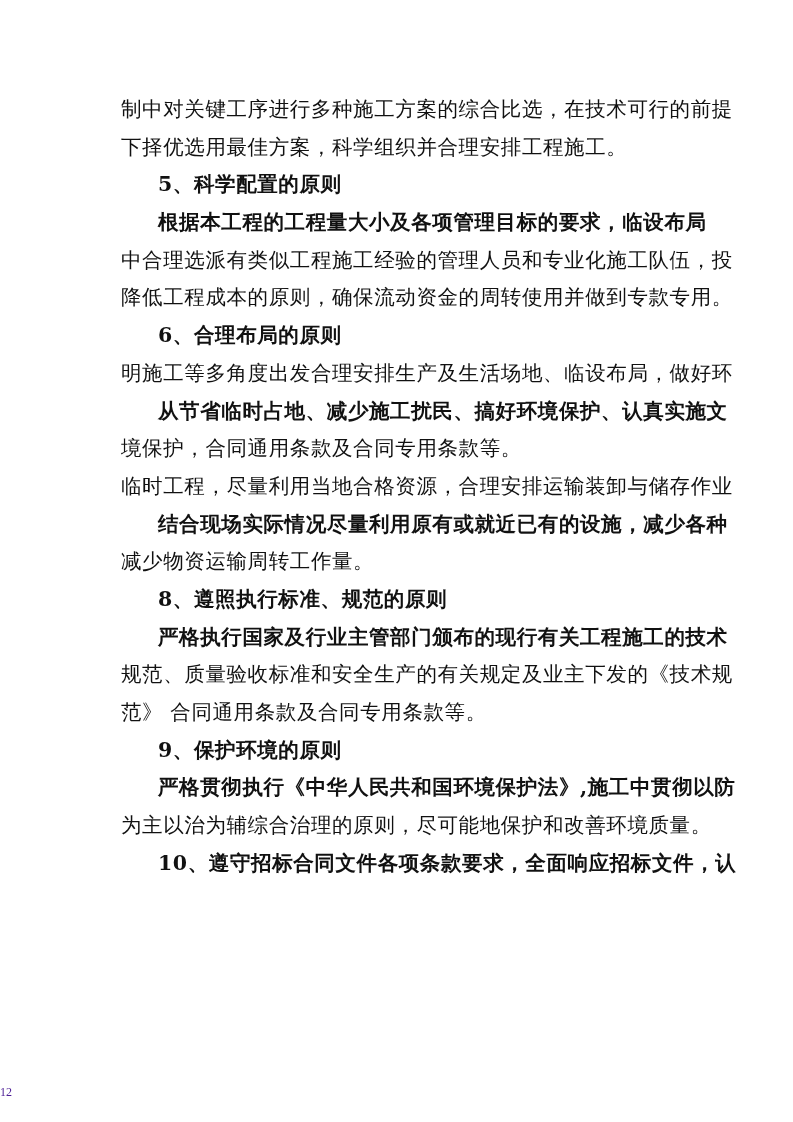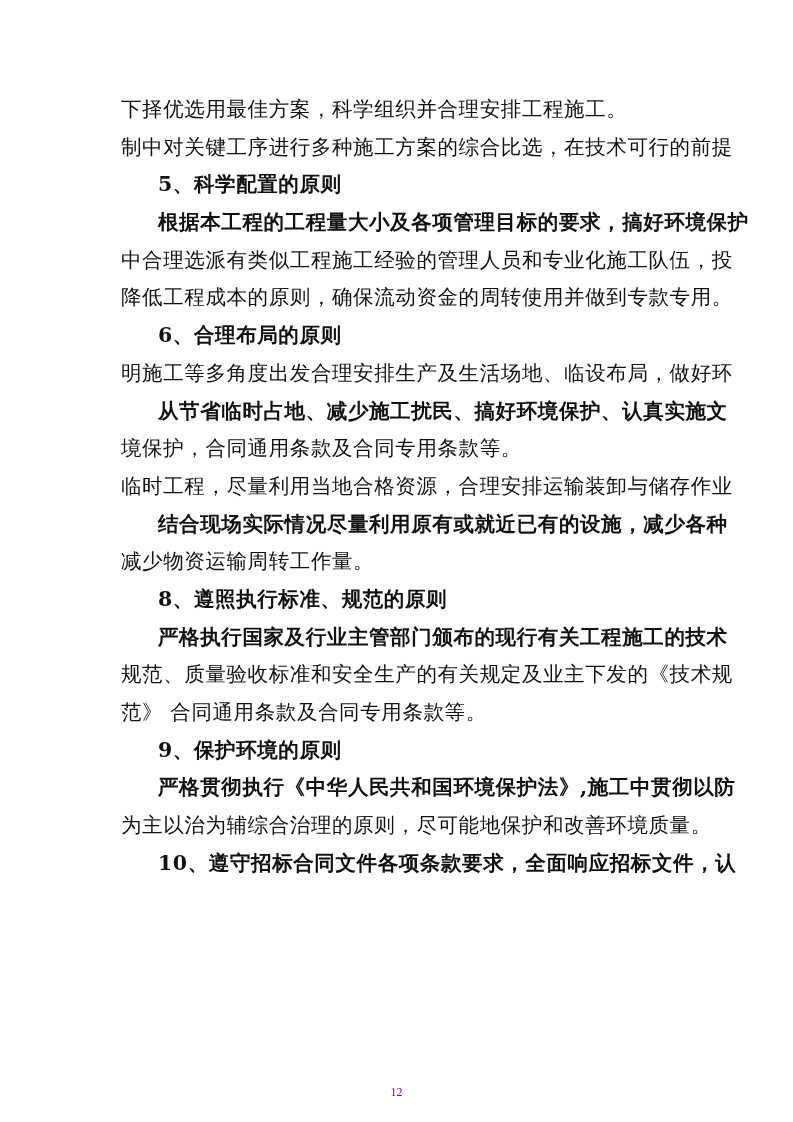--- a/index.html
+++ b/index.html
@@ -38,35 +38,34 @@
     }
     .indent {
       padding-left: 37px;
       font-weight: bold;
     }
     .page-number {
       position: absolute;
       left: 0;
       width: 793px;
       top: 1085px;
-      text-align: center;
       font-family: "Liberation Serif", serif;
       font-size: 12px;
       color: #4c1d95;
     }
   </style>
 </head>
 <body>
 
 <div class="page">
   <div class="body-text">
+    <div class="line">制中对关键工序进行多种施工方案的综合比选，在技术可行的前提</div>
     <div class="line">下择优选用最佳方案，科学组织并合理安排工程施工。</div>
-    <div class="line">制中对关键工序进行多种施工方案的综合比选，在技术可行的前提</div>
     <div class="line indent">5、科学配置的原则</div>
-    <div class="line indent">根据本工程的工程量大小及各项管理目标的要求，搞好环境保护</div>
+    <div class="line indent">根据本工程的工程量大小及各项管理目标的要求，临设布局</div>
     <div class="line">中合理选派有类似工程施工经验的管理人员和专业化施工队伍，投</div>
     <div class="line">降低工程成本的原则，确保流动资金的周转使用并做到专款专用。</div>
     <div class="line indent">6、合理布局的原则</div>
     <div class="line">明施工等多角度出发合理安排生产及生活场地、临设布局，做好环</div>
     <div class="line indent">从节省临时占地、减少施工扰民、搞好环境保护、认真实施文</div>
     <div class="line">境保护，合同通用条款及合同专用条款等。</div>
     <div class="line">临时工程，尽量利用当地合格资源，合理安排运输装卸与储存作业</div>
     <div class="line indent">结合现场实际情况尽量利用原有或就近已有的设施，减少各种</div>
     <div class="line">减少物资运输周转工作量。</div>
     <div class="line indent">8、遵照执行标准、规范的原则</div>

